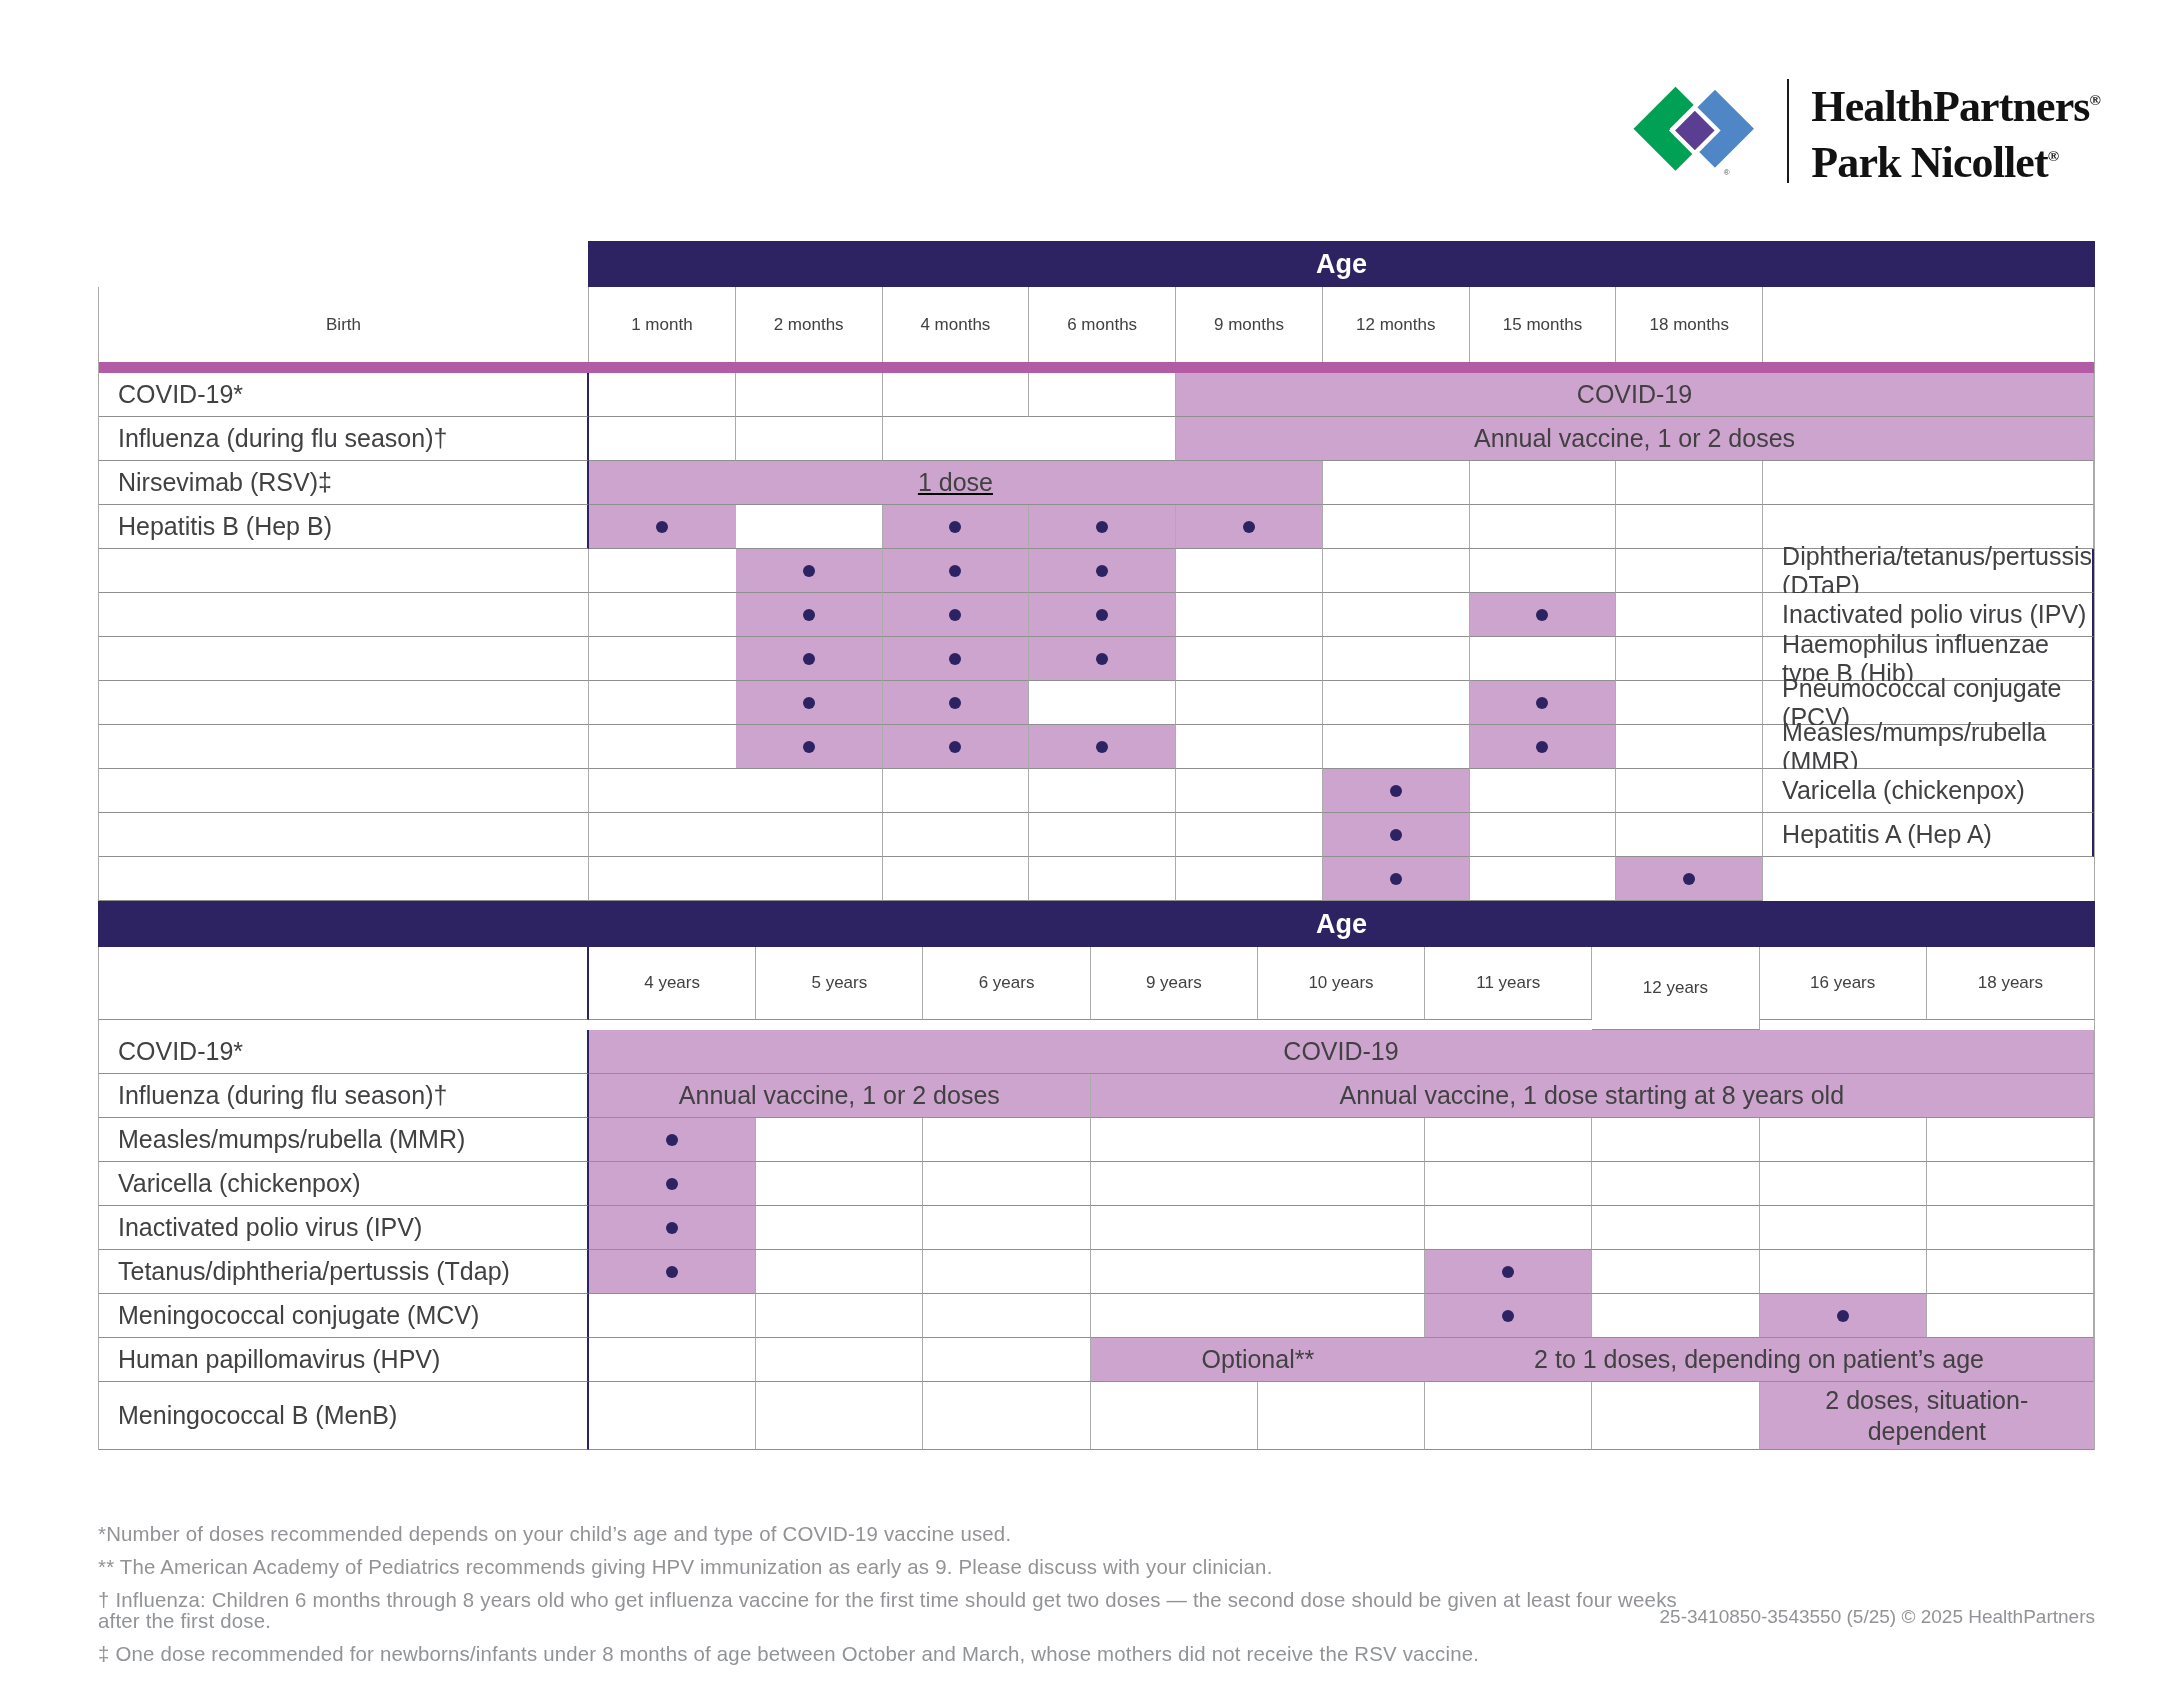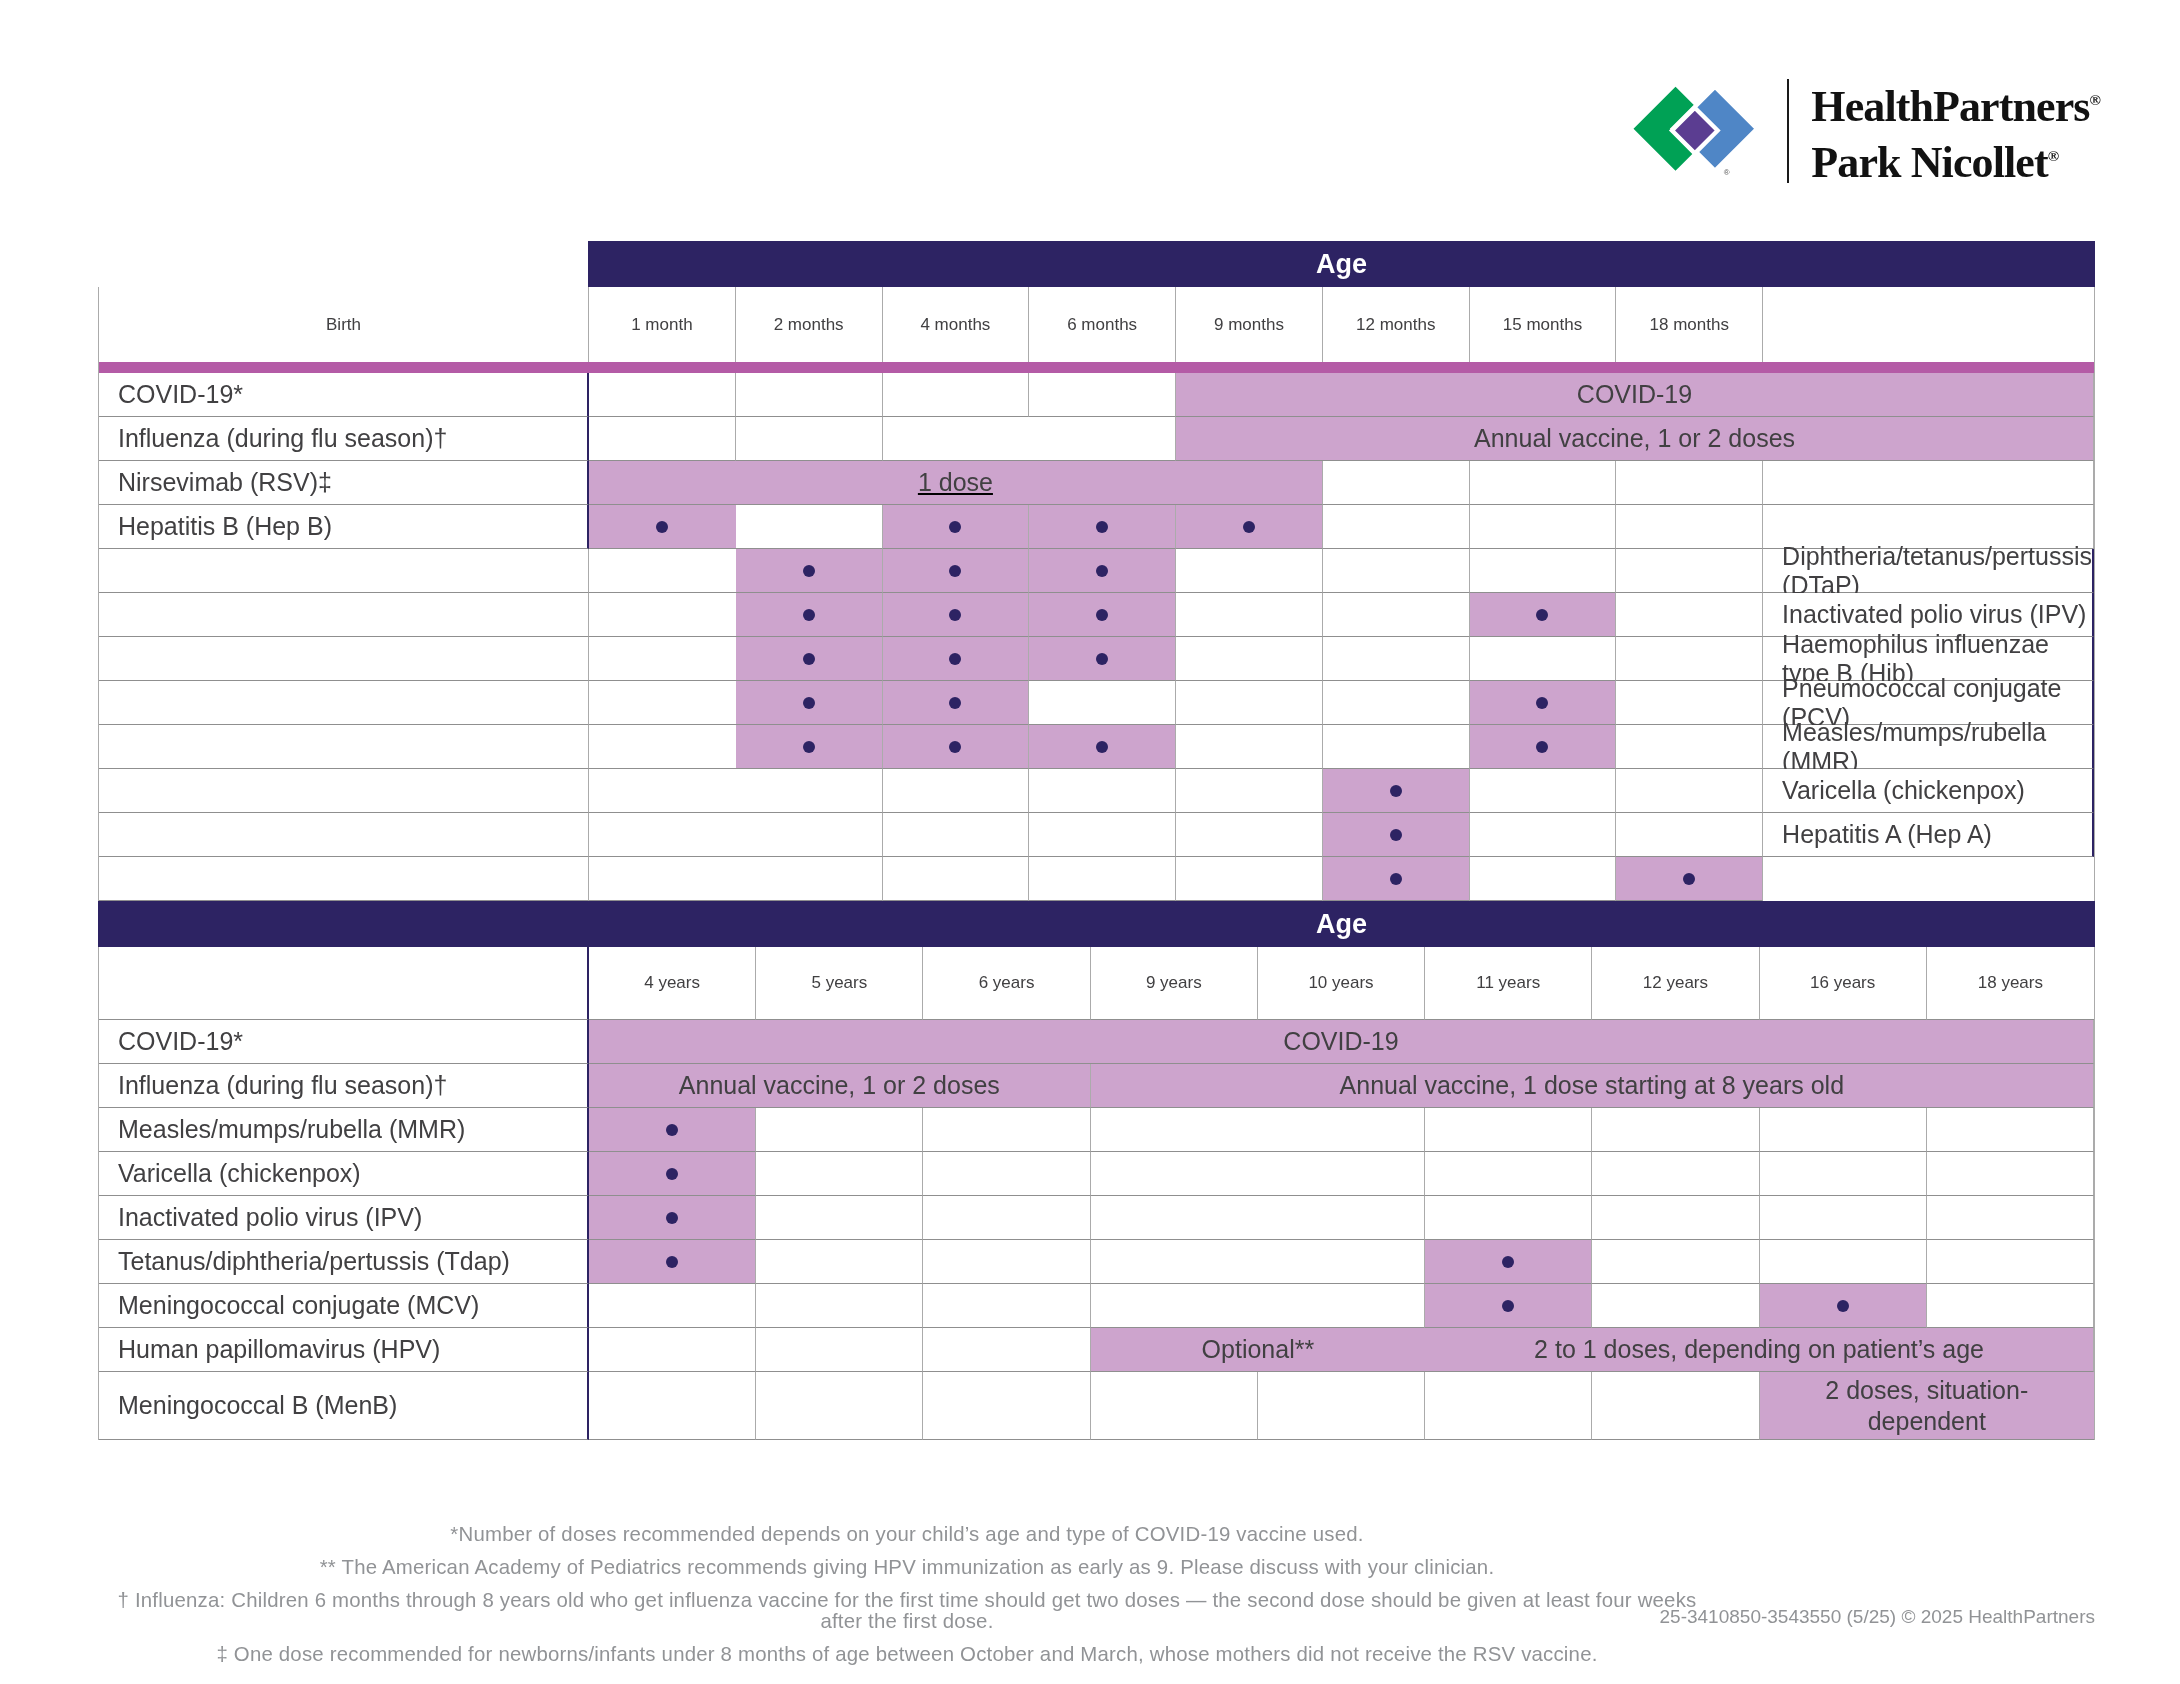--- a/index.html
+++ b/index.html
@@ -77,21 +77,21 @@
     border-right:2.1px solid var(--navy);
     border-bottom:none;
     justify-content:flex-start;padding-left:19px;
   }
   .title-cell .ttl{color:#ffffff;font-weight:700;font-size:34px;letter-spacing:0.4px;}
   .colhead{font-size:17px;color:var(--text);}
   .colhead.noline{border-bottom:none;}
   .pinkbar{grid-column:1 / -1;height:11px;background:var(--pink);border-bottom:none;border-right:none;}
 
   
-  .footnotes{position:absolute;left:98px;top:1524px;width:1618px;text-align:center;}
+  .footnotes{position:absolute;left:98px;top:1524px;width:1618px;}
   .footnotes p{
     margin:0 0 12.8px 0;font-size:20.4px;line-height:20.4px;color:var(--fgray);
     letter-spacing:0.2px;
   }
   .copyright{
     position:absolute;right:86px;top:1606px;
     font-size:19px;color:var(--fgray);
   }
 </style>
 </head>
@@ -351,21 +351,21 @@
         </div>
         <div class="cell colhead" style="height: 73px;">
           <span>9 years</span>
         </div>
         <div class="cell colhead" style="height: 73px;">
           <span>10 years</span>
         </div>
         <div class="cell colhead" style="height: 73px;">
           <span>11 years</span>
         </div>
-        <div class="cell colhead" style="height: 73px;">
+        <div class="cell colhead" style="height: 83px;">
           <span>12 years</span>
         </div>
         <div class="cell colhead" style="height: 73px;">
           <span>16 years</span>
         </div>
         <div class="cell colhead" style="height: 73px;">
           <span>18 years</span>
         </div>
         <div class="cell label-cell" style="height: 44px;">
           <span>COVID-19*</span>

